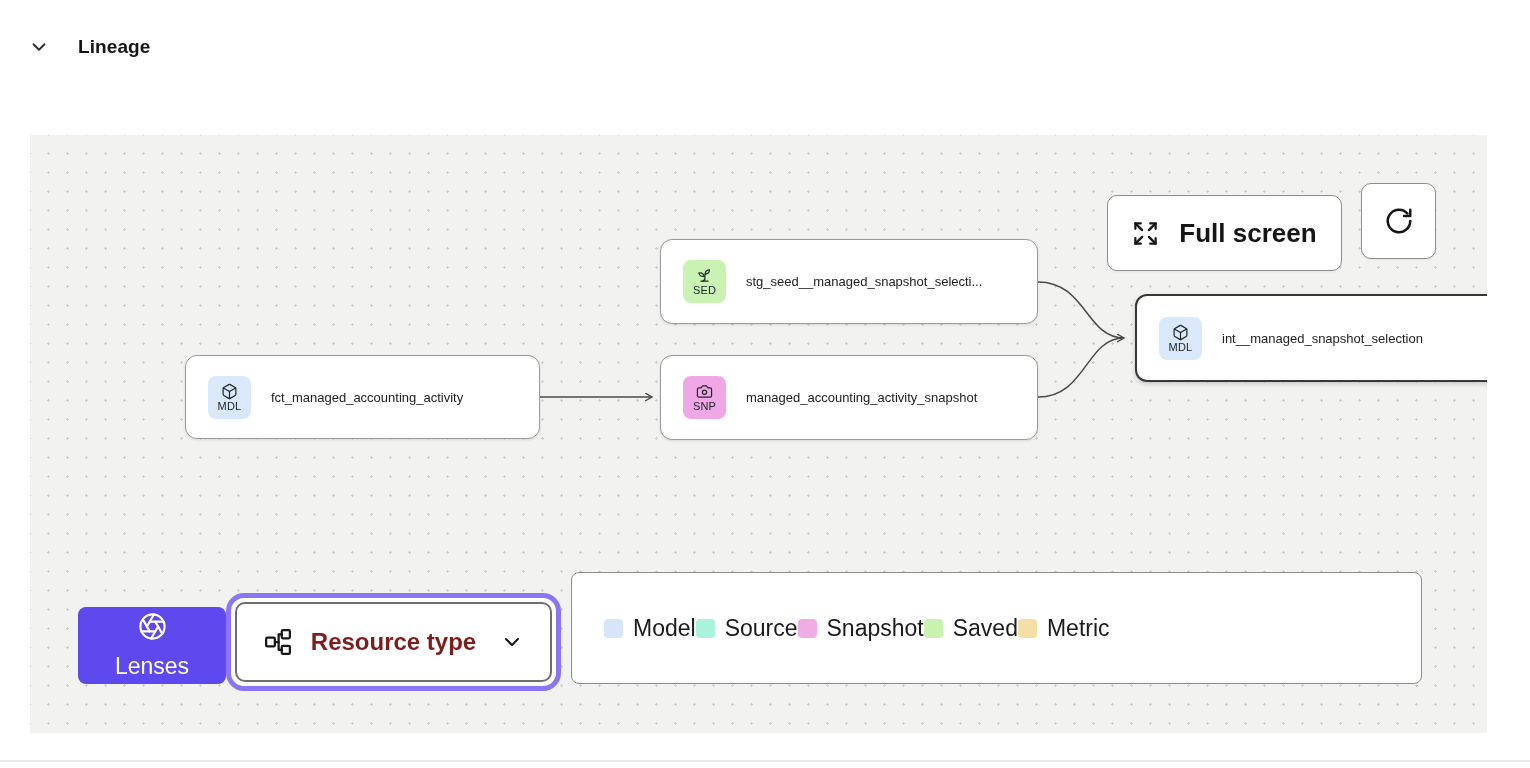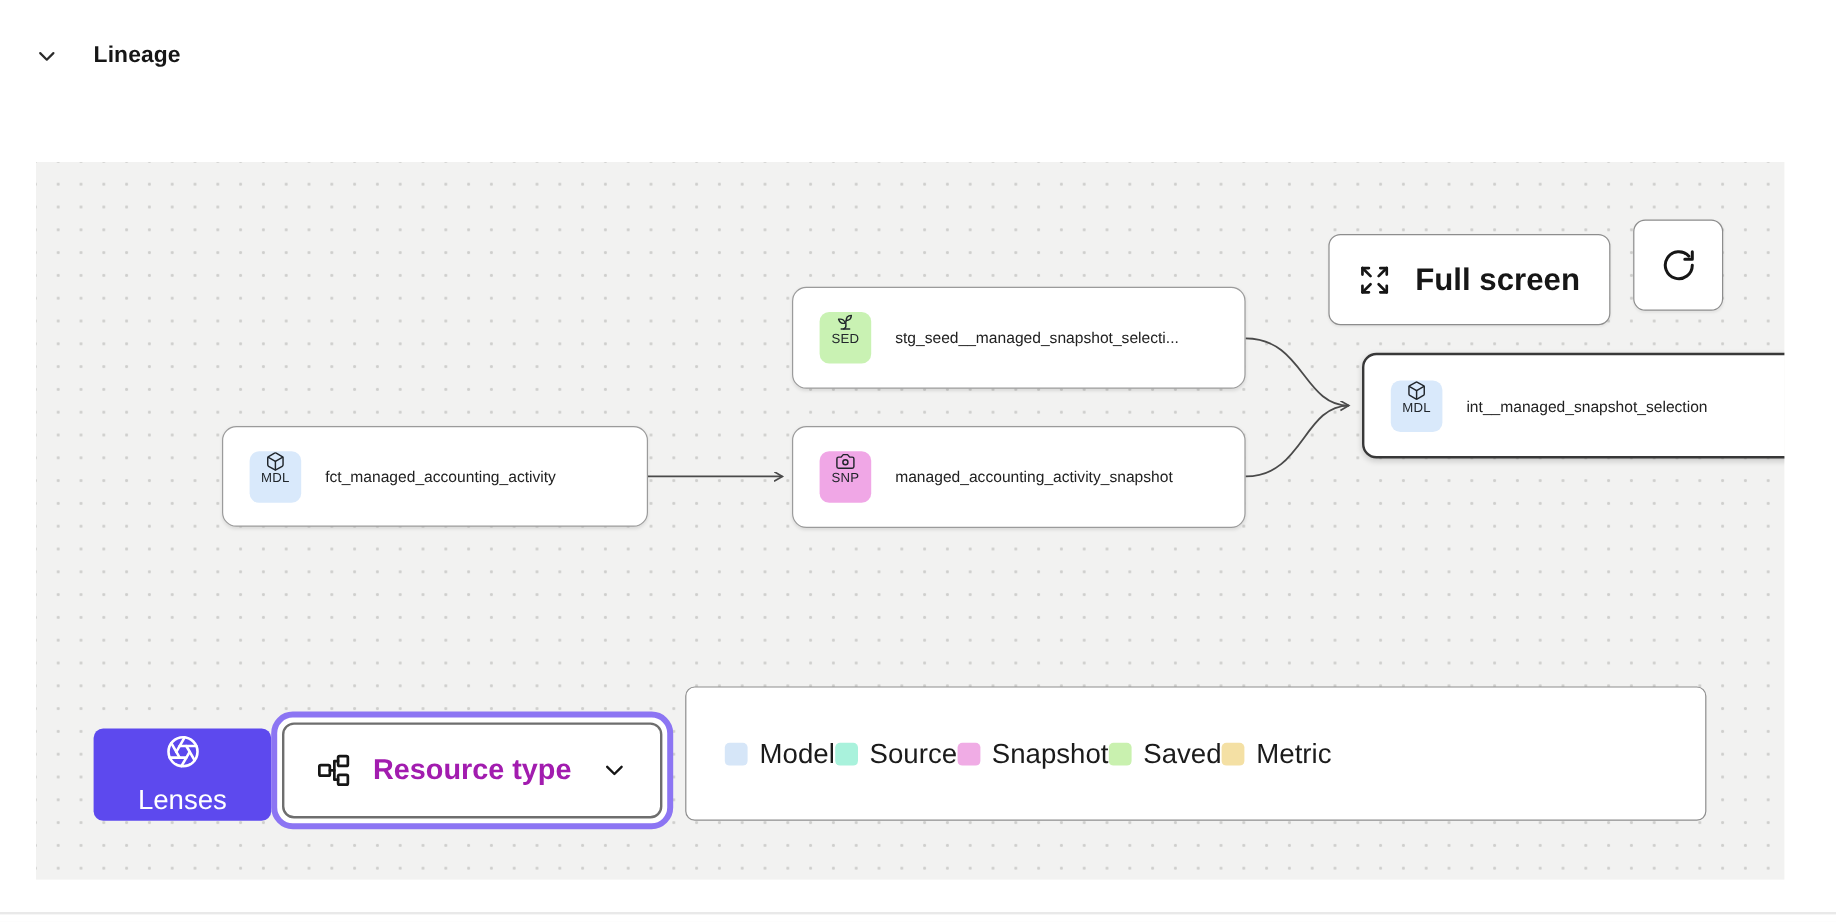--- a/index.html
+++ b/index.html
@@ -26,21 +26,21 @@
   .node { position: absolute; display: flex; align-items: center; gap: 20px; padding-left: 22px;
     background: #ffffff; border: 1.5px solid #9b9b9b; border-radius: 12px;
     box-shadow: 0 1px 3px rgba(0,0,0,0.10); cursor: pointer; }
   .node-fct { left: 155px; top: 220px; width: 355px; height: 84px; }
   .node-sed { left: 630px; top: 104px; width: 378px; height: 85px; }
   .node-snp { left: 630px; top: 220px; width: 378px; height: 85px; }
   .node-int { left: 1105px; top: 159px; width: 420px; height: 88px;
     border: 2.5px solid #383838; box-shadow: 0 2px 5px rgba(0,0,0,0.18); }
 
   .badge { width: 43px; height: 43px; border-radius: 8px; display: flex; flex-direction: column;
-    align-items: center; gap: 1px; flex: 0 0 auto; }
+    align-items: center; justify-content: center; gap: 1px; flex: 0 0 auto; }
   .badge .tag { font-size: 11px; font-weight: 500; color: #21262b; letter-spacing: 0.2px; line-height: 1; }
   .node-label { font-size: 13px; color: #222; white-space: nowrap; }
 
   
   .btn-fullscreen { position: absolute; left: 1077px; top: 48px; width: 235px; height: 76px;
     background: #fff; border: 1.5px solid #8d8d8d; border-radius: 10px;
     display: flex; align-items: center; justify-content: center; gap: 20px;
     font-family: inherit; font-size: 26px; font-weight: 600; color: #161616; cursor: pointer;
     box-shadow: 0 1px 2px rgba(0,0,0,0.06); margin-top: 12px; }
   .btn-refresh { position: absolute; left: 1331px; top: 48px; width: 75px; height: 76px;
@@ -58,21 +58,21 @@
   .legend-label { font-size: 23px; font-weight: 500; color: #1b1b1b; }
 
   
   .btn-lenses { position: absolute; left: 48px; top: 472px; width: 148px; height: 77px;
     border: none; border-radius: 8px; display: flex; align-items: center; justify-content: center;
     gap: 12px; color: #ffffff; font-family: inherit; font-size: 23px; font-weight: 400; cursor: pointer; flex-direction: column; }
   .resource-ring { position: absolute; left: 196px; top: 458px; width: 335px; height: 98px;
     background: #fff; border-radius: 18px; border: 5px solid #8c75f3; padding: 4px; }
   .btn-resource { width: 100%; height: 100%; background: #fff; border: 2px solid #6e6e6e;
     border-radius: 10px; display: flex; align-items: center; justify-content: center; gap: 18px;
-    font-family: inherit; font-size: 24px; font-weight: 700; color: #a21caf; cursor: pointer; }
+    font-family: inherit; font-size: 24px; font-weight: 700; color: #7f1d1d; cursor: pointer; }
   .btn-resource .chev { margin-left: 6px; display: flex; align-items: center; }
 
   .bottom-divider { position: absolute; left: 0; top: 760px; width: 1530px; height: 2px; background: #e9e9e9; }
 
   svg { display: block; }
 </style>
 </head>
 <body>
 
 <div class="page">

